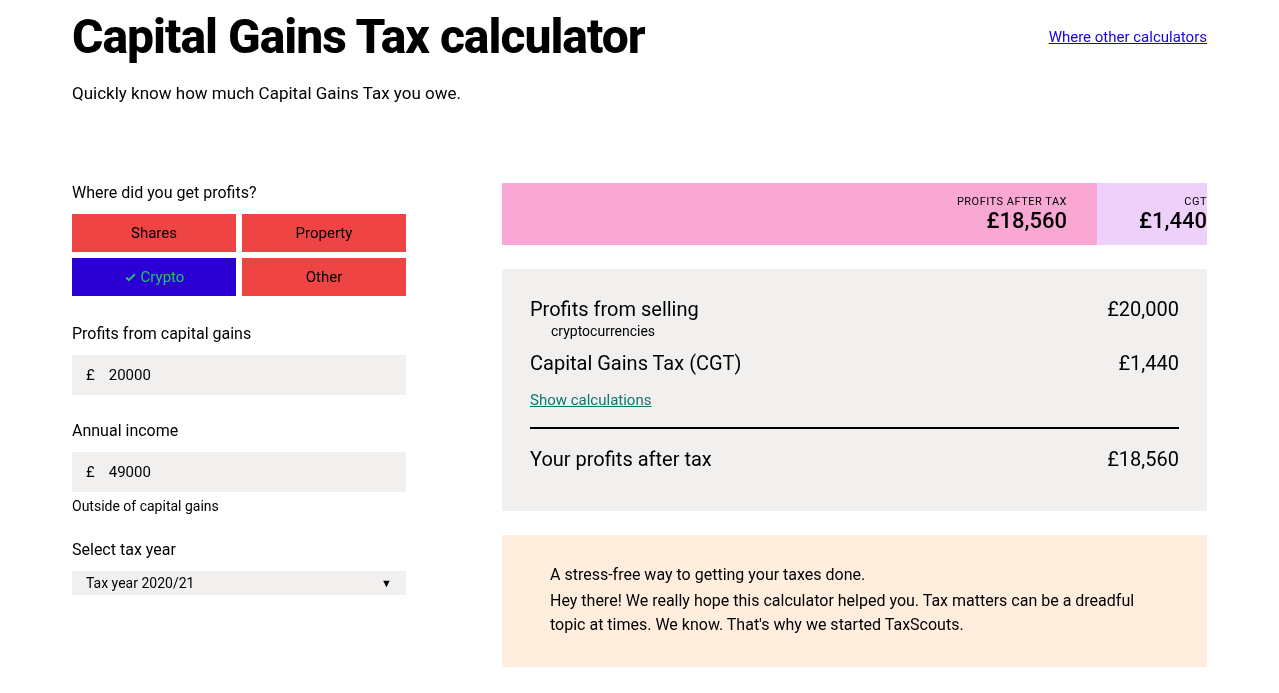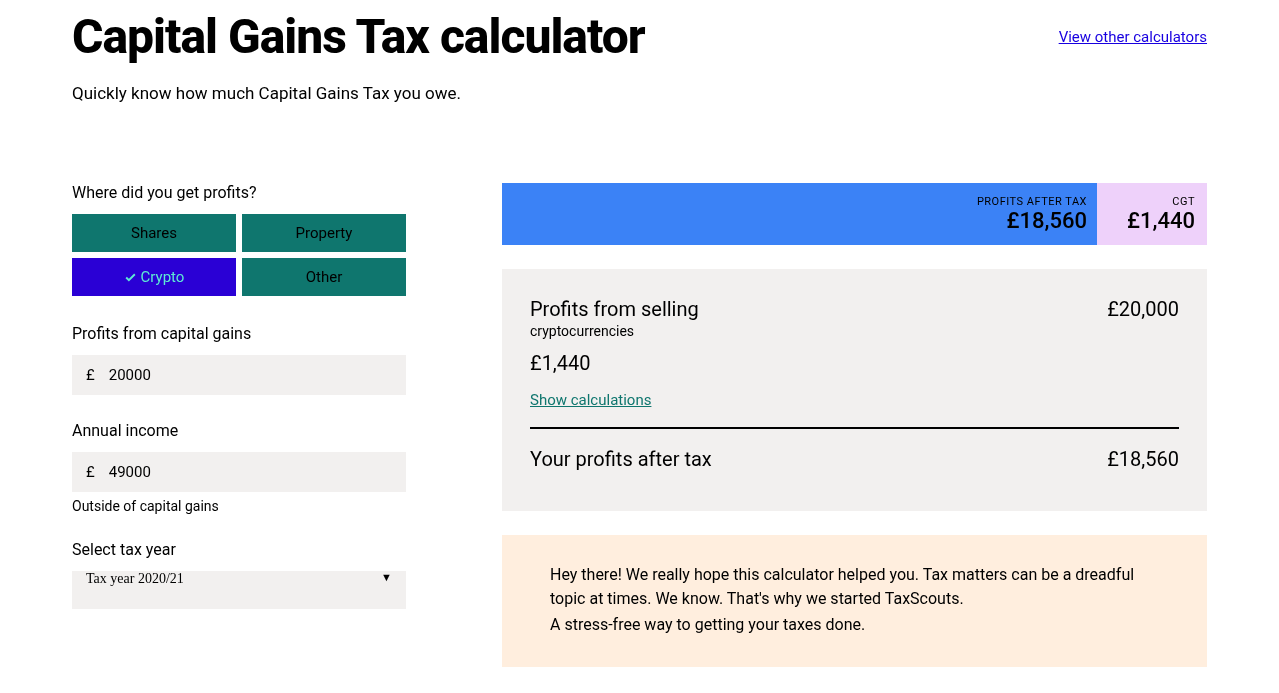--- a/index.html
+++ b/index.html
@@ -49,34 +49,34 @@
       margin-bottom: 12px;
       display: block;
     }
     .toggle-grid {
       display: grid;
       grid-template-columns: 1fr 1fr;
       gap: 6px;
       margin-bottom: 28px;
     }
     .toggle-btn {
-      background: #0f766e;
+      background: #ef4444;
       border: none;
       padding: 10px 0;
       font-size: 15px;
       cursor: pointer;
       display: flex;
       align-items: center;
       justify-content: center;
       gap: 4px;
       font-family: inherit;
     }
     .toggle-btn.active {
       background: #2a00d5;
-      color: #5eead4;
+      color: #22c55e;
     }
     .check-icon {
       display: inline-flex;
     }
     .input-wrap {
       display: flex;
       align-items: center;
       background: #f2f0ef;
       height: 40px;
       margin-bottom: 6px;
@@ -95,25 +95,24 @@
       outline: none;
     }
     .field-block { margin-bottom: 26px; }
     .hint {
       color: #000000;
       font-size: 14px;
     }
     .select-wrap {
       position: relative;
       background: #f2f0ef;
-      height: 38px;
-      display: flex;
-      align-items: flex-start;
+      height: 24px;
+      display: flex;
+      align-items: center;
       padding: 0 14px;
-      font-family: Liberation Serif, serif;
     }
     .select-wrap select {
       appearance: none;
       border: none;
       background: transparent;
       font-size: 14px;
       width: 100%;
       font-family: inherit;
       outline: none;
       cursor: pointer;
@@ -122,28 +121,28 @@
       position: absolute;
       right: 14px;
       pointer-events: none;
       font-size: 11px;
     }
     .summary-bar {
       display: flex;
       margin-bottom: 24px;
     }
     .summary-left {
-      background: #3b82f6;
+      background: #f9a8d4;
       flex: 1;
-      padding: 12px 10px;
+      padding: 12px 30px;
       text-align: right;
     }
     .summary-right {
       background: #eed1fa;
-      padding: 12px 12px;
+      padding: 12px 0;
       text-align: right;
       min-width: 110px;
     }
     .summary-label {
       font-size: 11px;
       letter-spacing: 0.5px;
       text-transform: uppercase;
     }
     .summary-value {
       font-size: 22px;
@@ -157,20 +156,21 @@
     .detail-row {
       display: flex;
       justify-content: space-between;
       align-items: flex-start;
       font-size: 20px;
       margin-bottom: 8px;
     }
     .detail-sub {
       font-size: 14px;
       margin-top: 2px;
+      margin-left: 21px;
     }
     .show-calc {
       color: #0f766e;
       font-size: 15px;
       display: inline-block;
       margin-top: 8px;
       margin-bottom: 18px;
     }
     .divider {
       border: none;
@@ -183,21 +183,21 @@
       font-size: 16px;
       line-height: 1.5;
     }
     .promo-card p { margin-bottom: 2px; }
   </style>
 </head>
 <body>
 
 <div class="header-row">
   <h1 class="page-title">Capital Gains Tax calculator</h1>
-  <a href="#" class="view-other">View other calculators</a>
+  <a href="#" class="view-other">Where other calculators</a>
 </div>
 <p class="subtitle">Quickly know how much Capital Gains Tax you owe.</p>
 
 <div class="main">
   <div class="form-col">
     <div class="field-block">
       <label class="form-label">Where did you get profits?</label>
       <div class="toggle-grid">
         <button class="toggle-btn">Shares</button>
         <button class="toggle-btn">Property</button>
@@ -255,28 +255,29 @@
 
     <div class="detail-card">
       <div class="detail-row">
         <div>
           <div>Profits from selling</div>
           <div class="detail-sub">cryptocurrencies</div>
         </div>
         <div>£20,000</div>
       </div>
       <div class="detail-row" style="margin-top:12px;">
+        <div>Capital Gains Tax (CGT)</div>
         <div>£1,440</div>
       </div>
       <a href="#" class="show-calc">Show calculations</a>
       <hr class="divider">
       <div class="detail-row">
         <div>Your profits after tax</div>
         <div>£18,560</div>
       </div>
     </div>
 
     <div class="promo-card">
+      <p>A stress-free way to getting your taxes done.</p>
       <p>Hey there! We really hope this calculator helped you. Tax matters can be a dreadful topic at times. We know. That's why we started TaxScouts.</p>
-      <p>A stress-free way to getting your taxes done.</p>
     </div>
   </div>
 </div>
 
 </body></html>

